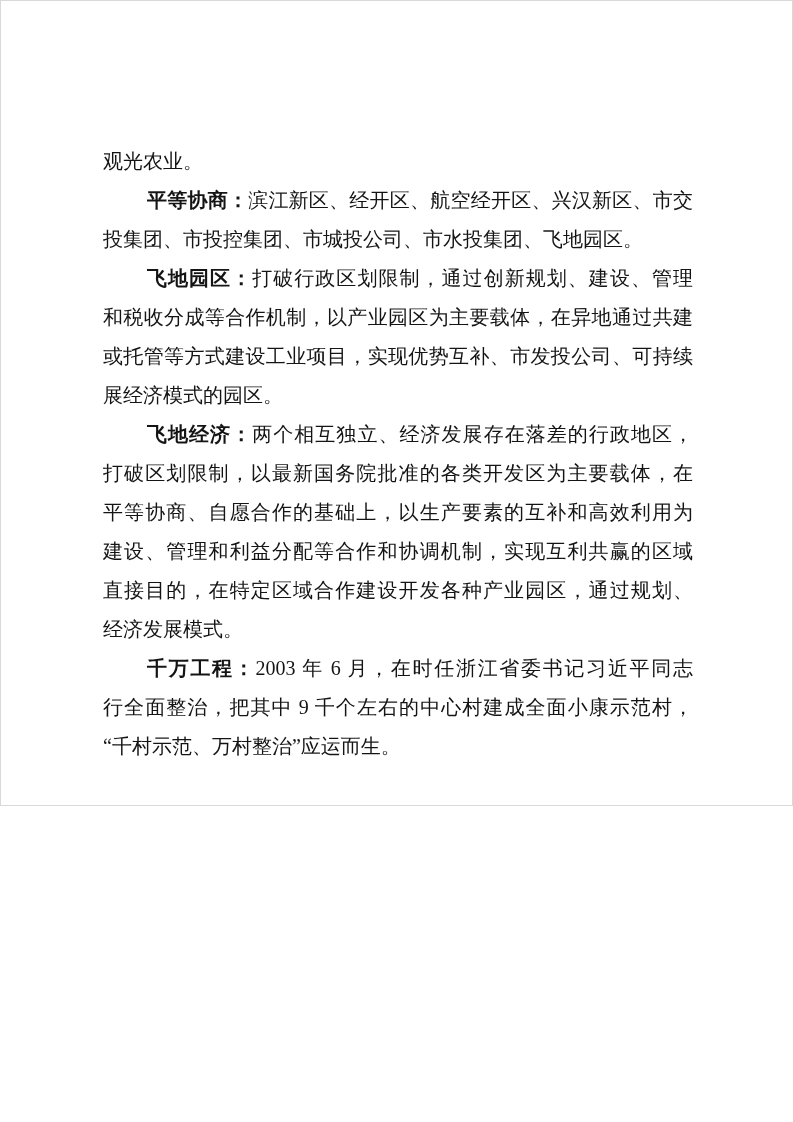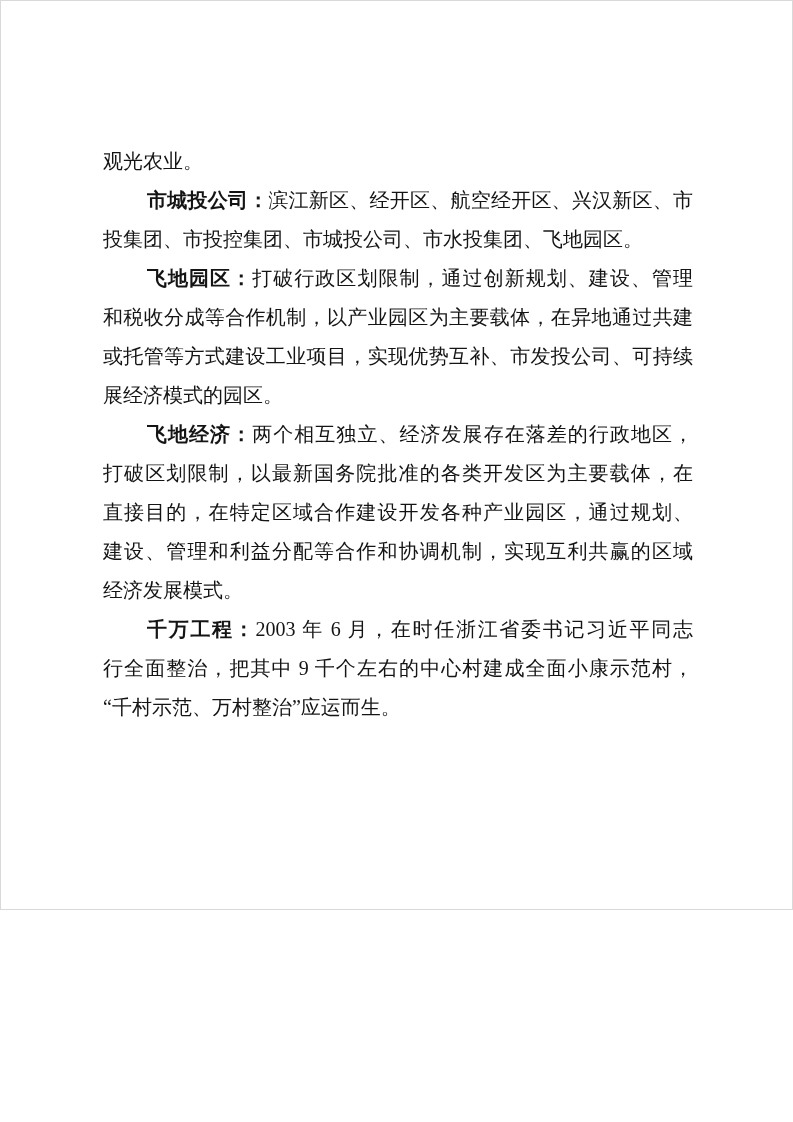--- a/index.html
+++ b/index.html
@@ -3,21 +3,21 @@
 <meta charset="utf-8">
 <style>
   html, body {
     margin: 0;
     padding: 0;
     background: #ffffff;
   }
   .page {
     position: relative;
     width: 793px;
-    height: 910px;
+    height: 806px;
     background: #ffffff;
     border: 1px solid #d9d9d9;
     box-sizing: border-box;
     font-family: "Liberation Serif", "DejaVu Serif", serif;
     color: #141414;
     overflow: hidden;
   }
   .body-text {
     position: absolute;
     left: 102px;
@@ -52,29 +52,30 @@
     letter-spacing: 2px;
     color: #c2410c;
   }
 </style>
 </head>
 <body>
 
 <div class="page">
   <div class="body-text">
       <div class="line">观光农业。</div>
-      <div class="line justify indent"><b>市城投公司：</b>滨江新区、经开区、航空经开区、兴汉新区、市交</div>
+      <div class="line justify indent"><b>平等协商：</b>滨江新区、经开区、航空经开区、兴汉新区、市交</div>
       <div class="line">投集团、市投控集团、市城投公司、市水投集团、飞地园区。</div>
       <div class="line justify indent"><b>飞地园区：</b>打破行政区划限制，通过创新规划、建设、管理</div>
       <div class="line justify">和税收分成等合作机制，以产业园区为主要载体，在异地通过共建</div>
       <div class="line justify">或托管等方式建设工业项目，实现优势互补、市发投公司、可持续发</div>
       <div class="line">展经济模式的园区。</div>
       <div class="line justify indent"><b>飞地经济：</b>两个相互独立、经济发展存在落差的行政地区，</div>
       <div class="line justify">打破区划限制，以最新国务院批准的各类开发区为主要载体，在</div>
+      <div class="line justify">平等协商、自愿合作的基础上，以生产要素的互补和高效利用为</div>
+      <div class="line justify">建设、管理和利益分配等合作和协调机制，实现互利共赢的区域</div>
       <div class="line justify">直接目的，在特定区域合作建设开发各种产业园区，通过规划、</div>
-      <div class="line justify">建设、管理和利益分配等合作和协调机制，实现互利共赢的区域</div>
       <div class="line">经济发展模式。</div>
       <div class="line justify indent"><b>千万工程：</b>2003 年 6 月，在时任浙江省委书记习近平同志</div>
       <div class="line justify">行全面整治，把其中 9 千个左右的中心村建成全面小康示范村，</div>
       <div class="line">“千村示范、万村整治”应运而生。</div>
     </div>
   <div class="page-number">- 17 -</div>
 </div>
 
 </body></html>

